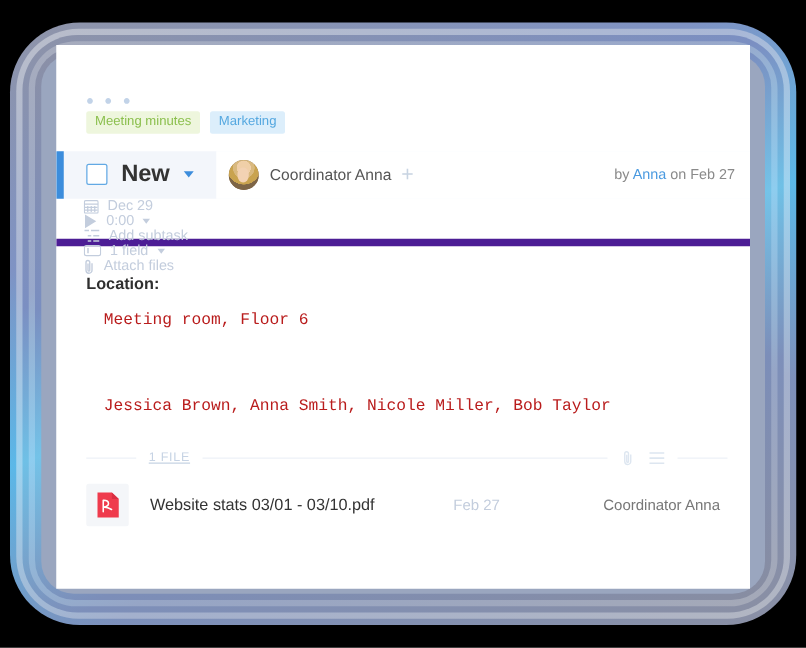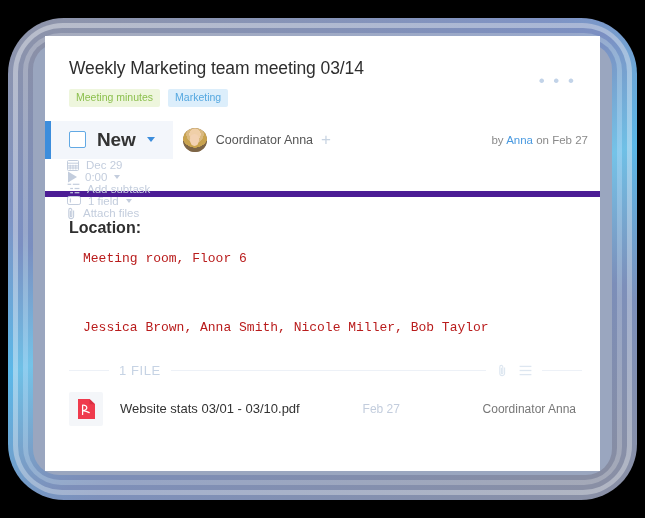--- a/index.html
+++ b/index.html
@@ -231,21 +231,21 @@
   .sp-2 { width: 38px; }
   .sp-3 { width: 40px; }
   .sp-4 { width: 44px; }
   .icon-svg { display: block; }
 
   
   .body-content {
     padding: 22px 24px 0 24px;
   }
   .field-label {
-    font-size: 16px;
+    font-size: 13px;
     font-weight: 700;
     color: #2f2f2f;
     margin: 0 0 9px 0;
   }
   .field-value {
     font-size: 13px;
     color: #b91c1c;
     margin: 14px;
     font-family: Liberation Mono, monospace;
   }
@@ -258,24 +258,25 @@
     margin: 28px 18px 0 24px;
     gap: 10px;
   }
   .dline {
     height: 1px;
     background: #edf1f7;
     flex: 1;
   }
   .dline-short { flex: 0 0 40px; }
   .files-count {
-    font-size: 13px;
+    font-size: 10px;
     color: #c6d3e4;
     letter-spacing: 0.6px;
     white-space: nowrap;
+    text-decoration: underline;
   }
   .files-actions {
     display: flex;
     align-items: center;
     gap: 12px;
     padding-left: 2px;
   }
   .file-row {
     display: flex;
     align-items: center;
@@ -322,21 +323,20 @@
         </div>
       </div>
     </div>
   </div>
 </div>
 
 <div class="app-card">
 
   <div class="header">
     <div class="title-row">
-      <div class="page-title">Weekly Marketing team meeting 03/14</div>
       <div class="dots-menu">• • •</div>
     </div>
     <div class="tags">
       <span class="tag tag-green">Meeting minutes</span>
       <span class="tag tag-blue">Marketing</span>
     </div>
   </div>
 
   <div class="status-row">
     <div class="accent-bar"></div>

